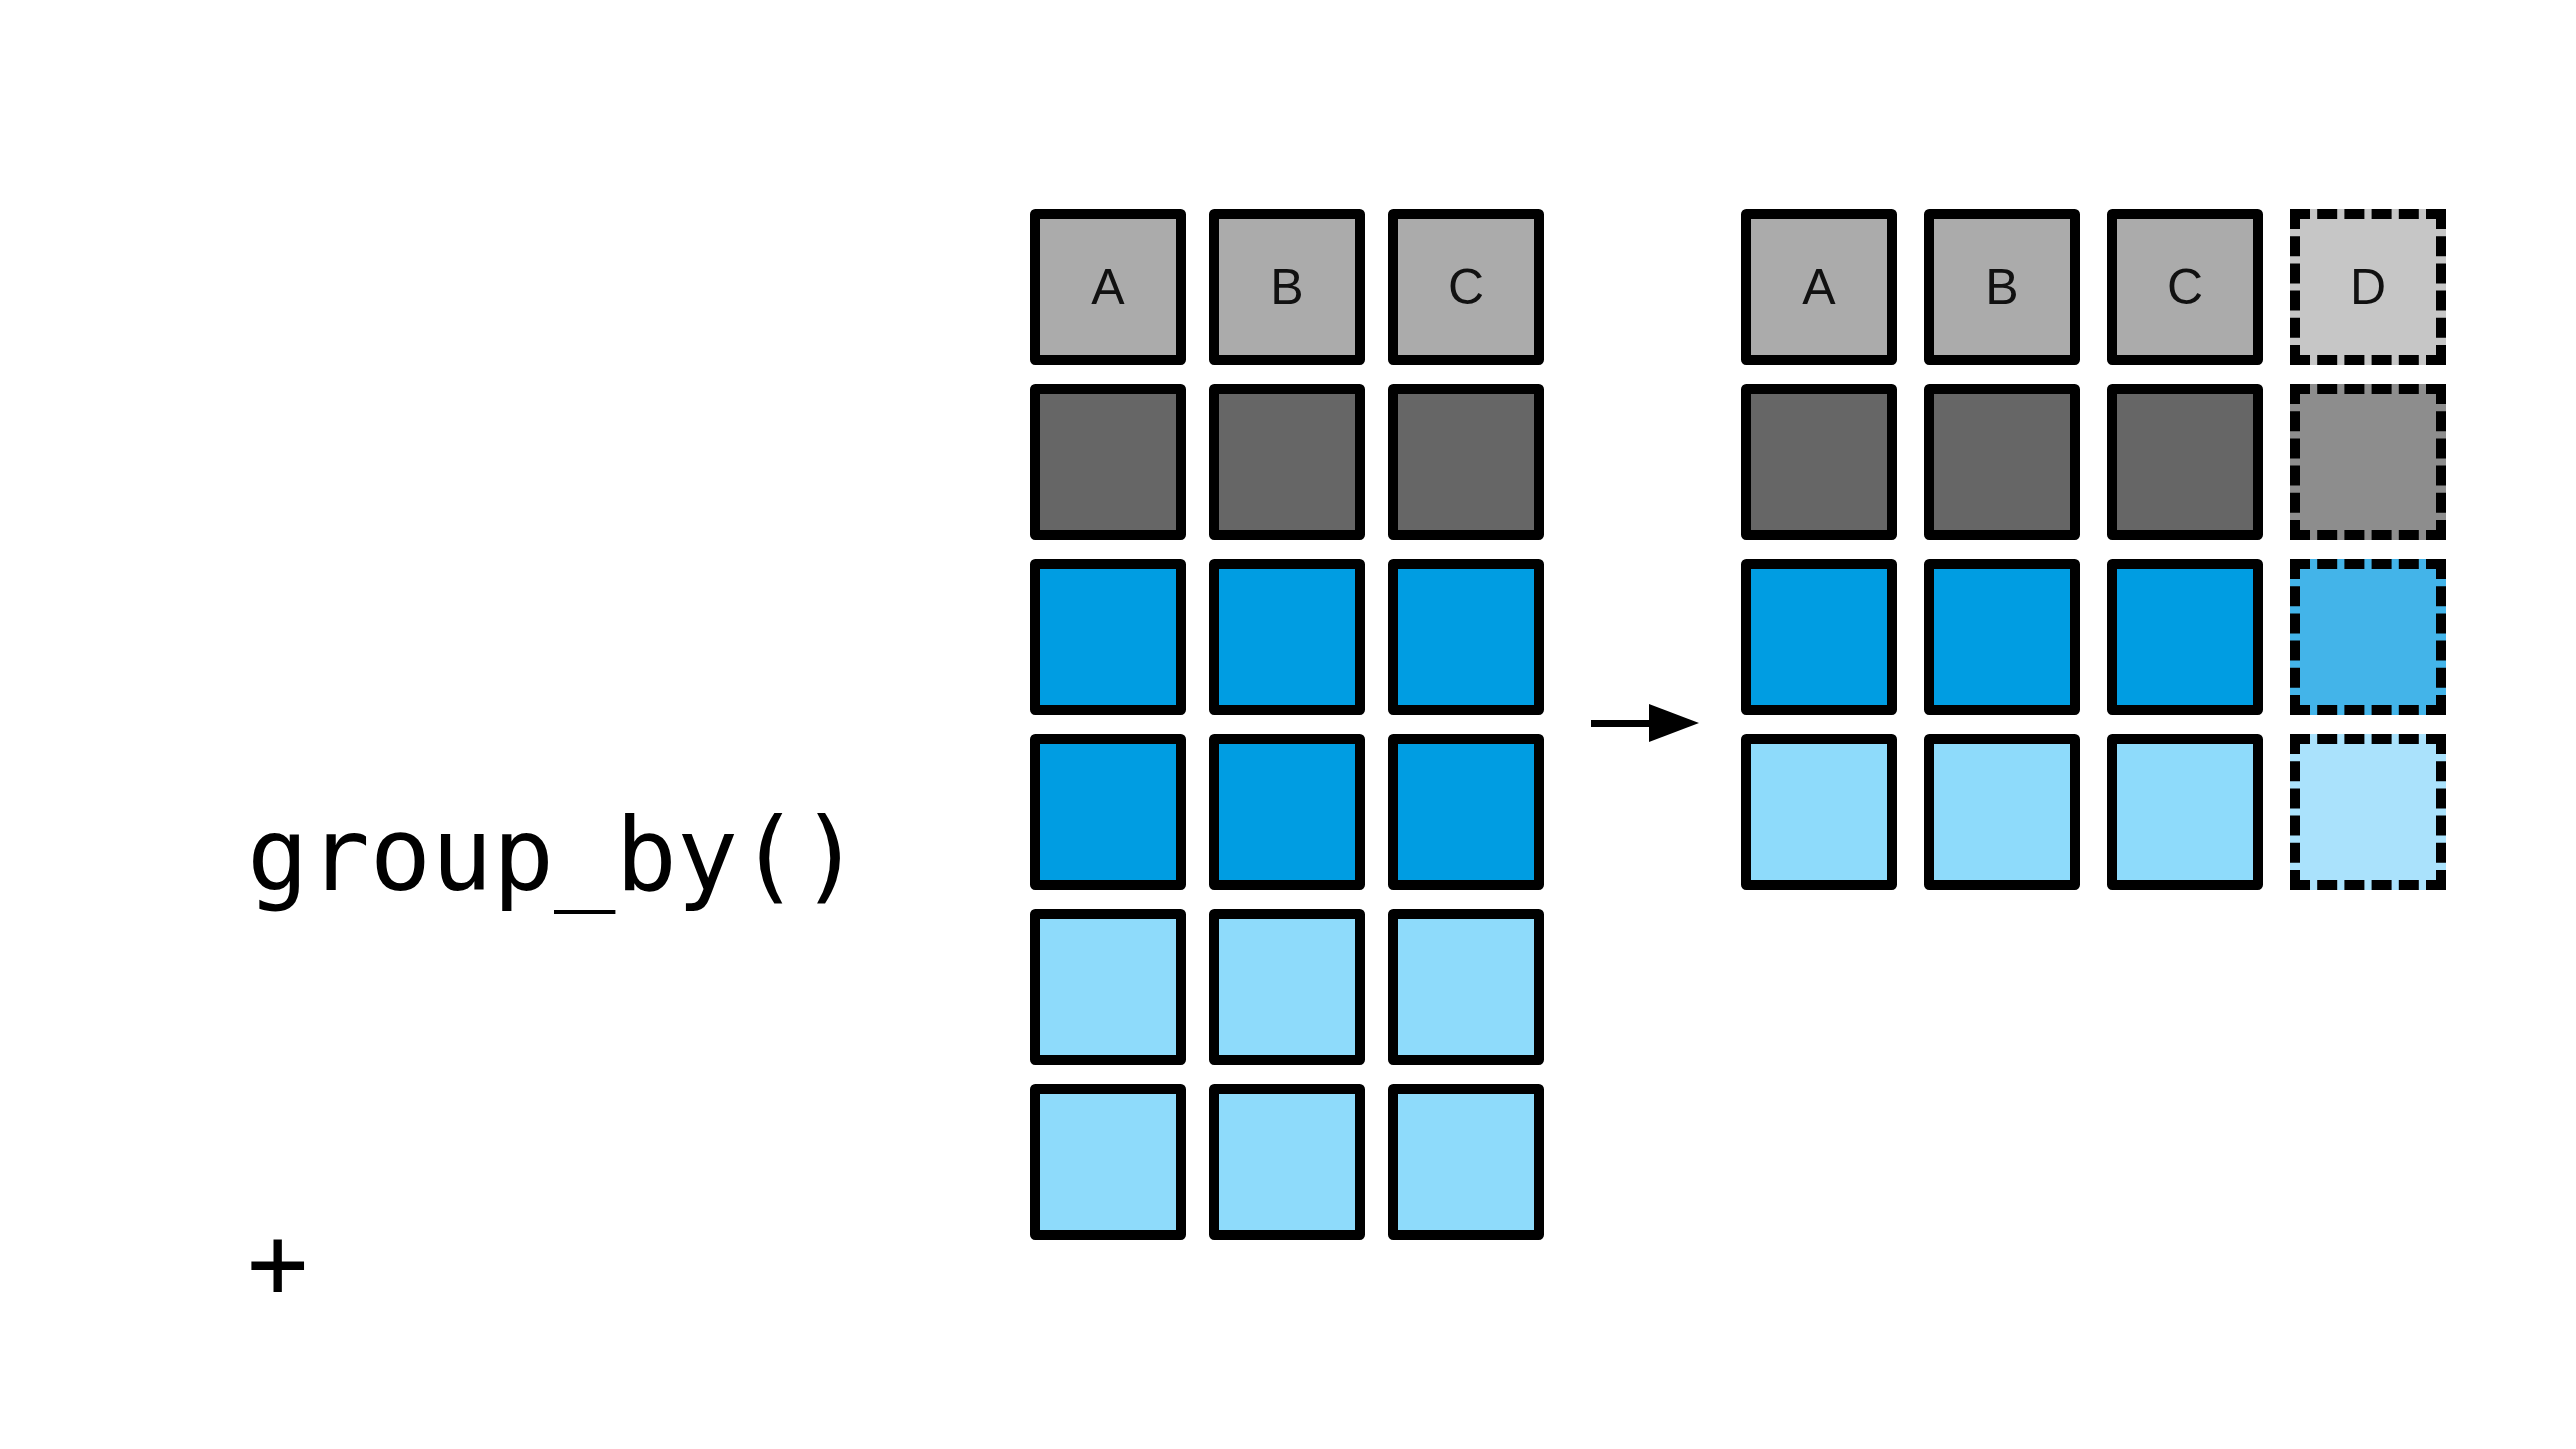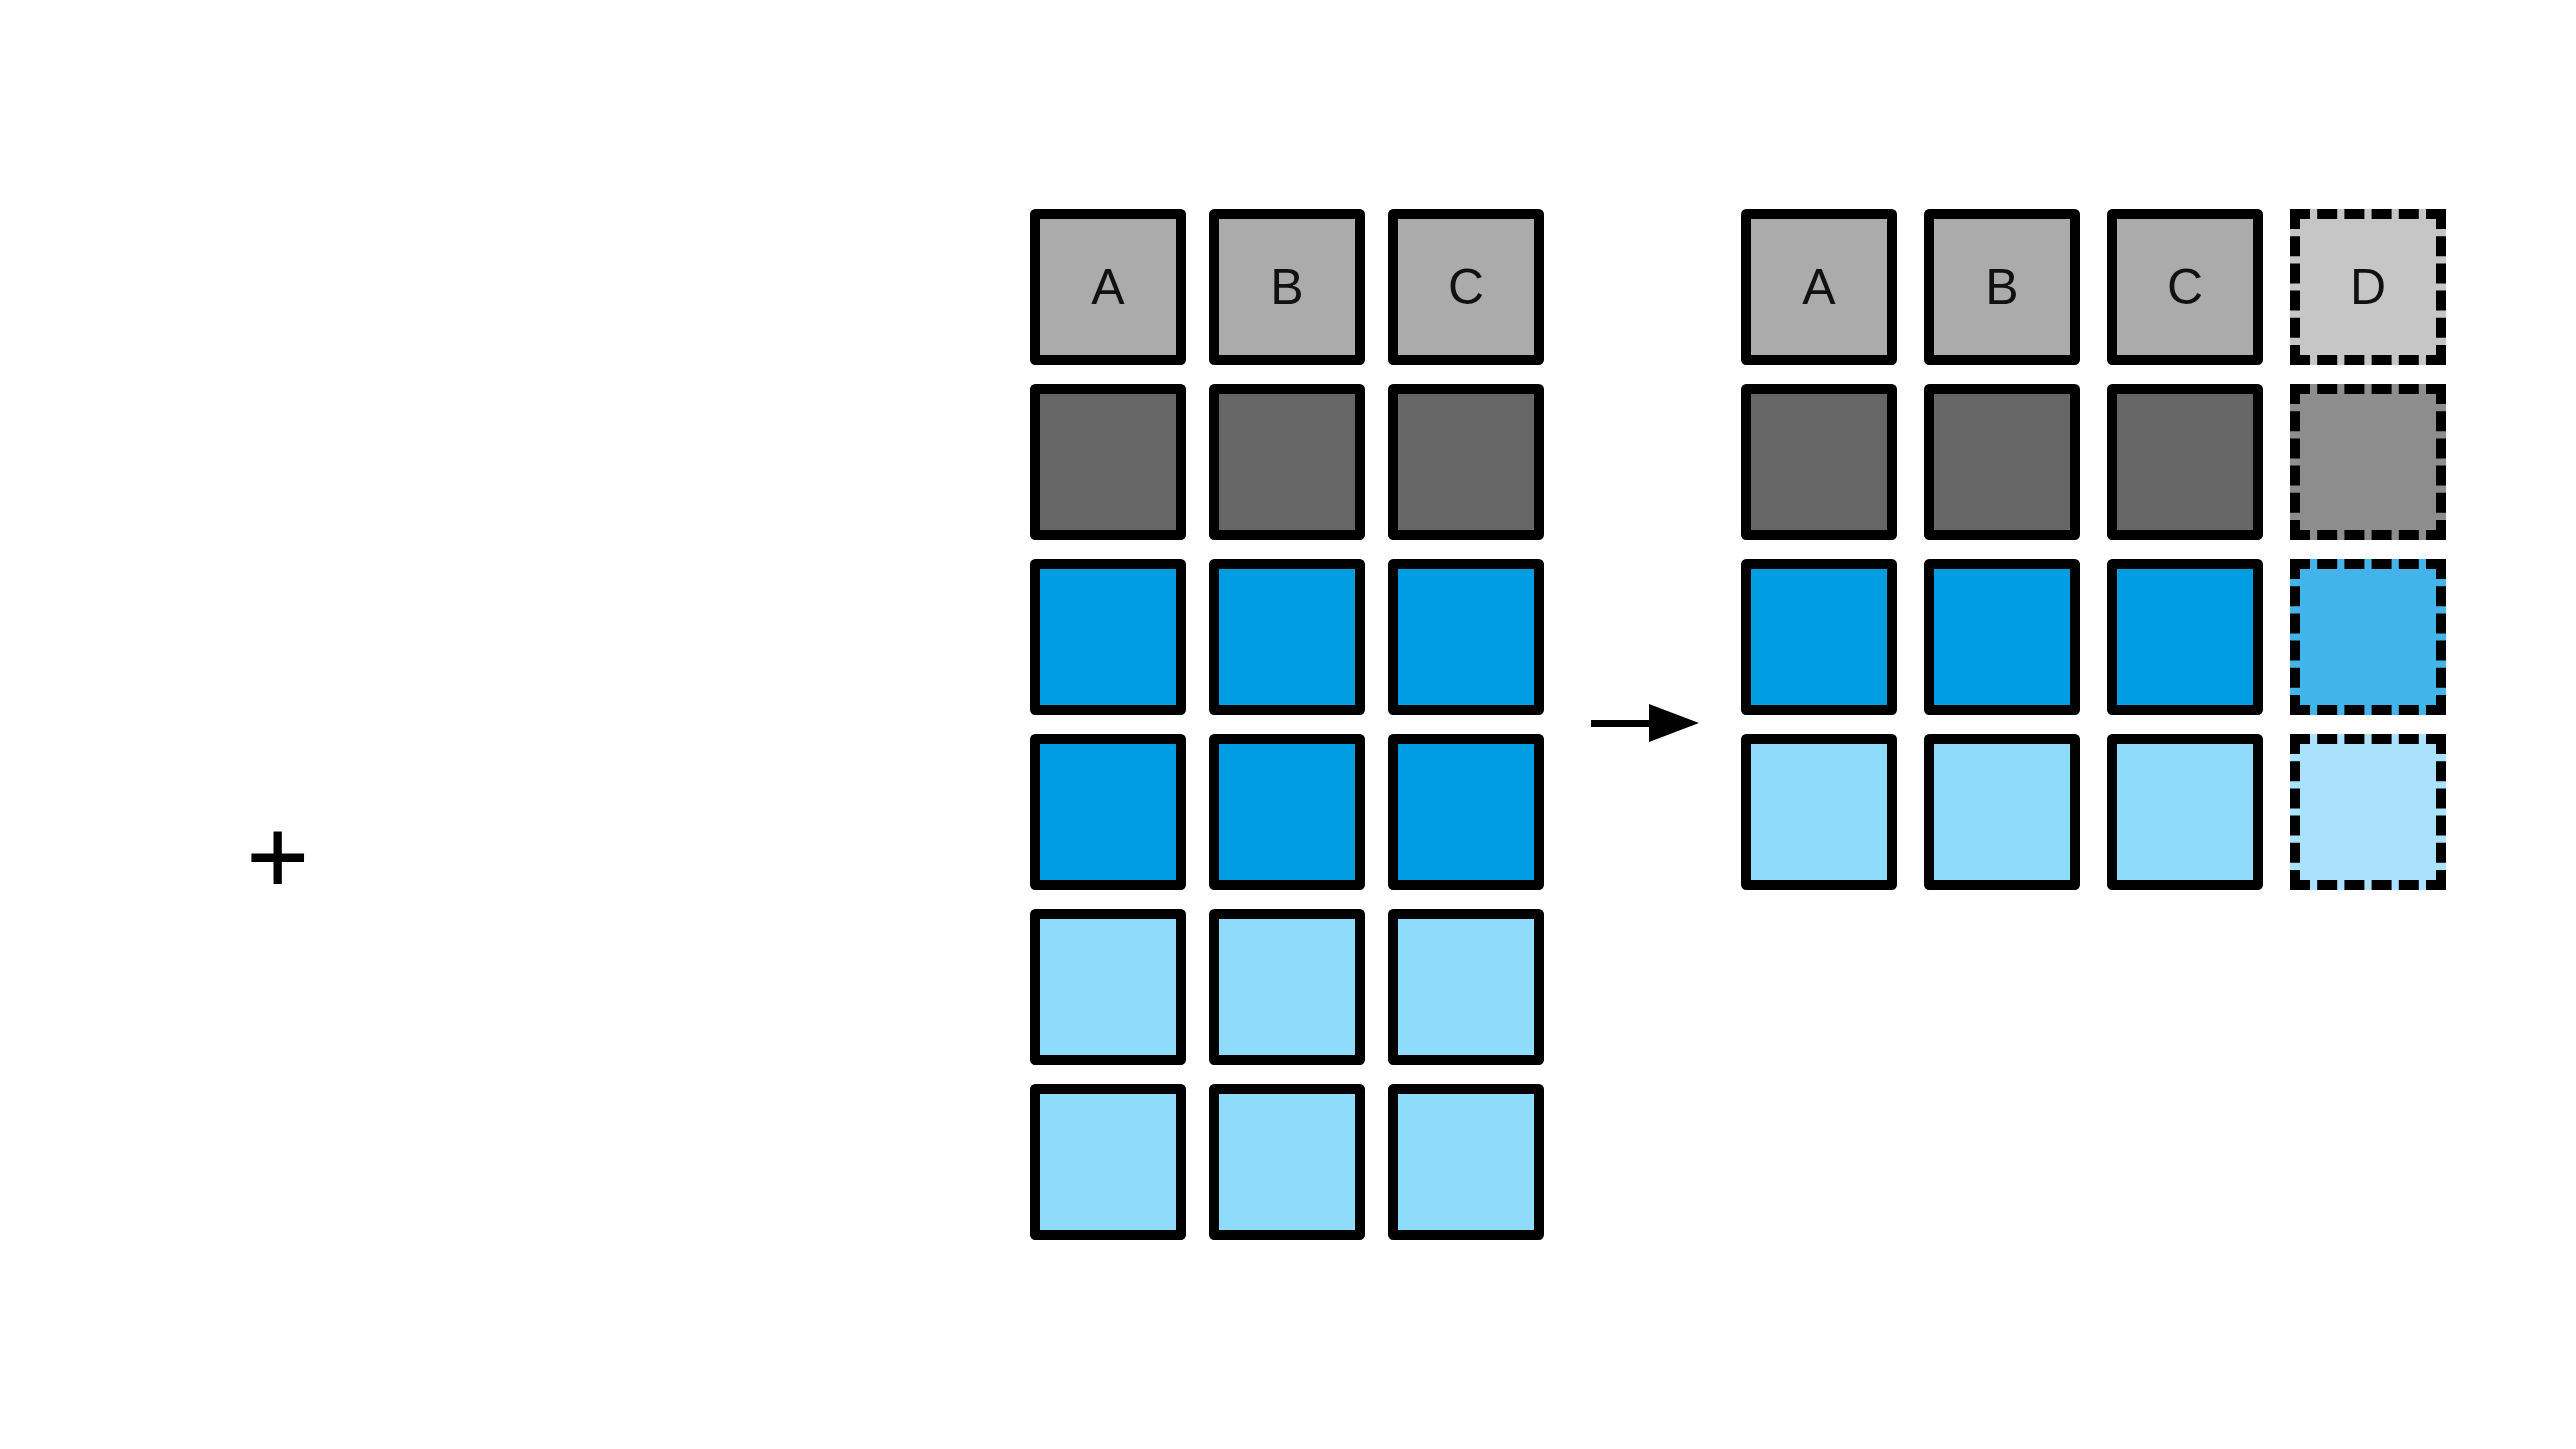--- a/index.html
+++ b/index.html
@@ -101,20 +101,21 @@
     border-top: 19px solid transparent;
     border-bottom: 19px solid transparent;
   }
 </style>
 </head>
 <body>
 
 <div id="canvas">
 
   <div id="code">
+    <div>group_by()</div>
     <div>+</div>
     
   </div>
 
   <div id="source-table" class="table">
       <div class="cell header">
         <span class="col-label">A</span>
       </div>
       <div class="cell header">
         <span class="col-label">B</span>

